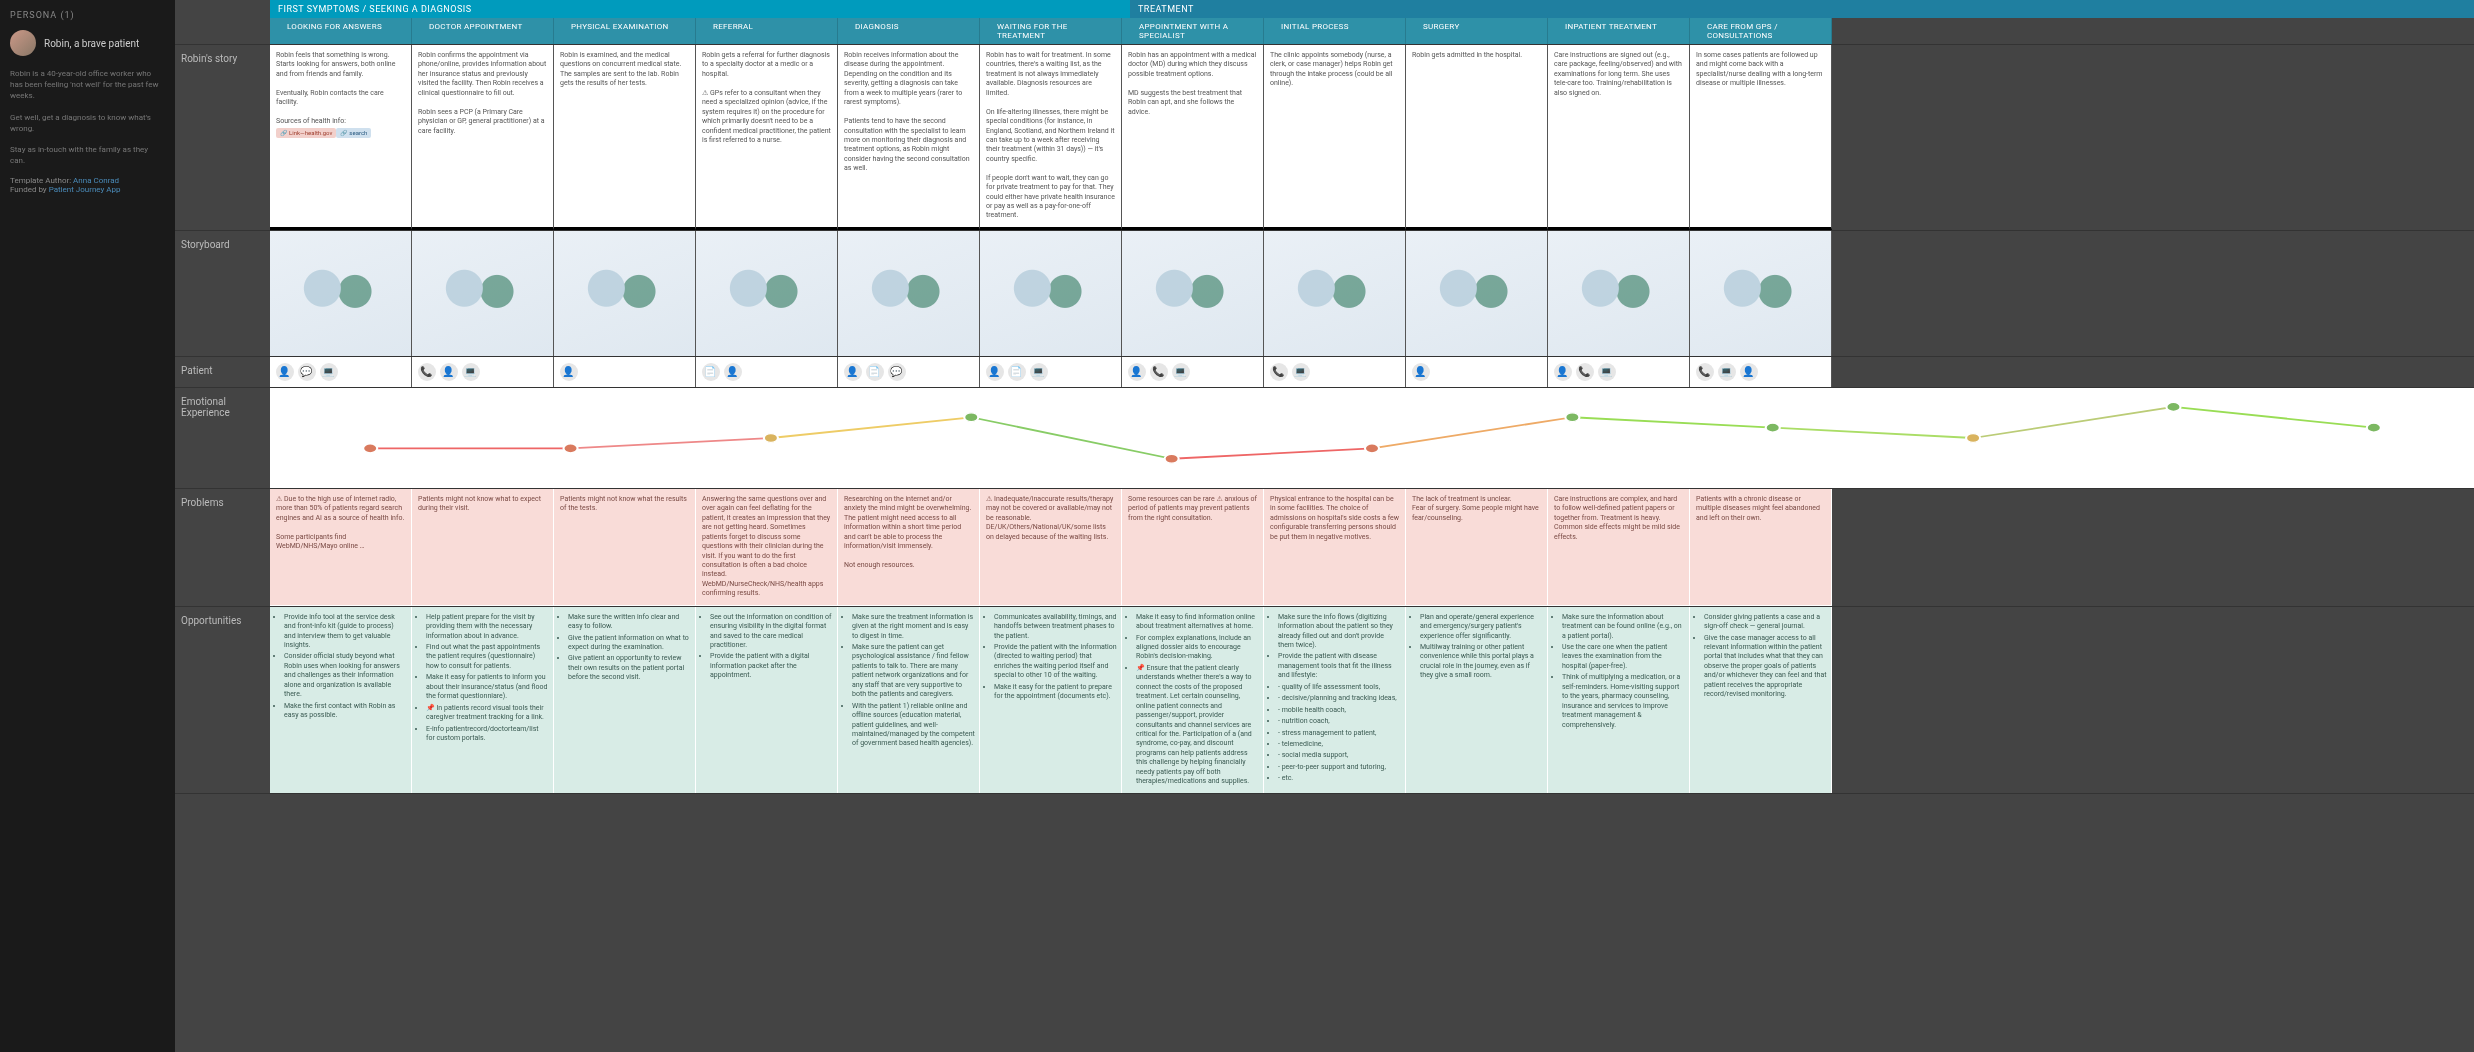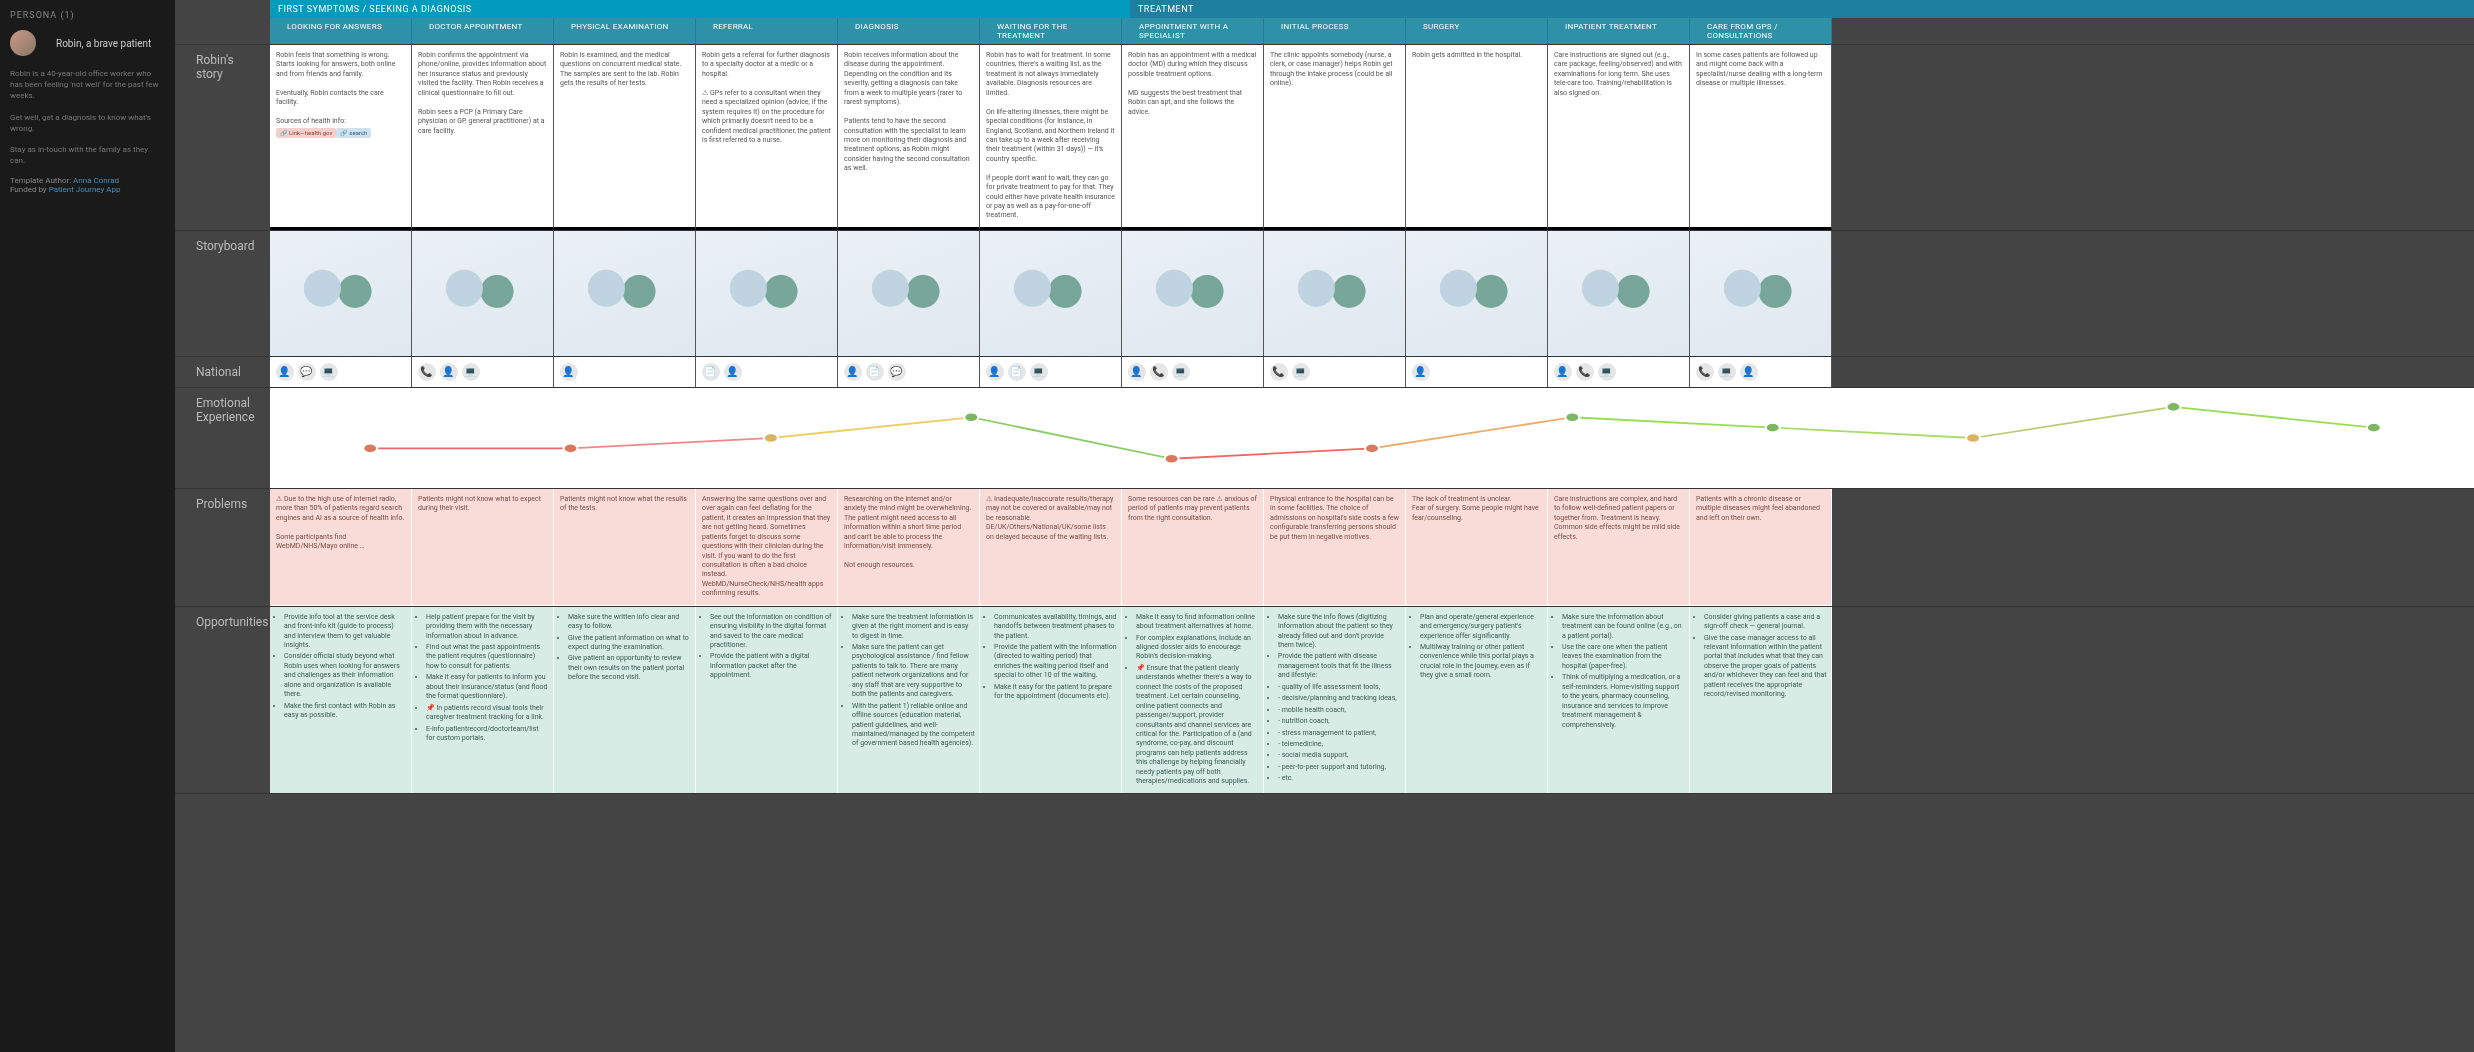--- a/index.html
+++ b/index.html
@@ -1,26 +1,26 @@
 <!DOCTYPE html>
 <html><head>
 <meta charset="utf-8">
 <style>
 *{box-sizing:border-box;margin:0;padding:0;font-family:-apple-system,BlinkMacSystemFont,"Segoe UI",Roboto,sans-serif}
 body{background:#1a1a1a;color:#333;display:flex;min-height:100vh;overflow-x:auto}
 .sidebar{width:175px;min-width:175px;background:#1a1a1a;color:#aaa;font-size:10px;padding:10px}
 .persona-header{font-size:9px;color:#888;letter-spacing:1px;margin-bottom:10px}
-.persona-card{display:flex;align-items:center;gap:20px;margin-bottom:12px}
+.persona-card{display:flex;align-items:center;gap:8px;margin-bottom:12px}
 .avatar{width:26px;height:26px;border-radius:50%;background:linear-gradient(135deg,#c98,#876)}
 .persona-name{font-size:10px;color:#ccc}
 .sidebar-text{font-size:8px;color:#777;line-height:1.4;margin-bottom:10px}
 .sidebar-label{font-size:8px;color:#888}
 .sidebar-link{color:#4a8ab8;font-size:8px}
 .main{flex:1;background:#444;display:flex;flex-direction:column}
-.row-label-col{width:95px;min-width:95px;background:#444;color:#bbb;font-size:12px;padding:8px 21px;display:flex;align-items:flex-start}
+.row-label-col{width:95px;min-width:95px;background:#444;color:#bbb;font-size:10px;padding:8px 6px;display:flex;align-items:flex-start}
 .content-row{display:flex;border-bottom:1px solid #333}
 .phase-header-row{display:flex}
 .phase-group{color:#fff;font-size:9px;padding:4px 8px;letter-spacing:0.5px}
 .phase-1{background:#009bbd;flex:0 0 860px}
 .phase-2{background:#1f7fa0;flex:1}
 .cards-wrap{display:flex;flex:1}
 .stage-header{background:#2e91a8;color:#fff;font-size:8px;padding:4px 17px;width:142px;min-width:142px;border-right:1px solid rgba(0,0,0,.15);text-transform:uppercase;letter-spacing:.3px}
 .card{width:142px;min-width:142px;background:#fff;border-right:1px solid #555;border-bottom:3px solid #000000;padding:6px;font-size:7px;line-height:1.35;color:#555}
 .illus{width:142px;min-width:142px;height:125px;background:linear-gradient(160deg,#eaf0f6 0%,#dfe8f0 100%);border-right:1px solid #555;position:relative;overflow:hidden}
 .illus::after{content:"";position:absolute;inset:10px;background:radial-gradient(circle at 35% 45%, #afc9d8 0 18px, transparent 19px),radial-gradient(circle at 62% 48%, #4a8a74 0 16px, transparent 17px);opacity:.7;border-radius:6px}
@@ -107,21 +107,21 @@
         <div class="illus"></div>
         <div class="illus"></div>
         <div class="illus"></div>
         <div class="illus"></div>
         <div class="illus"></div>
         <div class="illus"></div>
       </div>
   </div>
 
   <div class="content-row">
-    <div class="row-label-col">National</div>
+    <div class="row-label-col">Patient</div>
     <div class="cards-wrap" id="channel-cells">
         <div class="channel-cell">
           <div class="ch-icon">👤</div>
           <div class="ch-icon">💬</div>
           <div class="ch-icon">💻</div>
         </div>
         <div class="channel-cell">
           <div class="ch-icon">📞</div>
           <div class="ch-icon">👤</div>
           <div class="ch-icon">💻</div>

